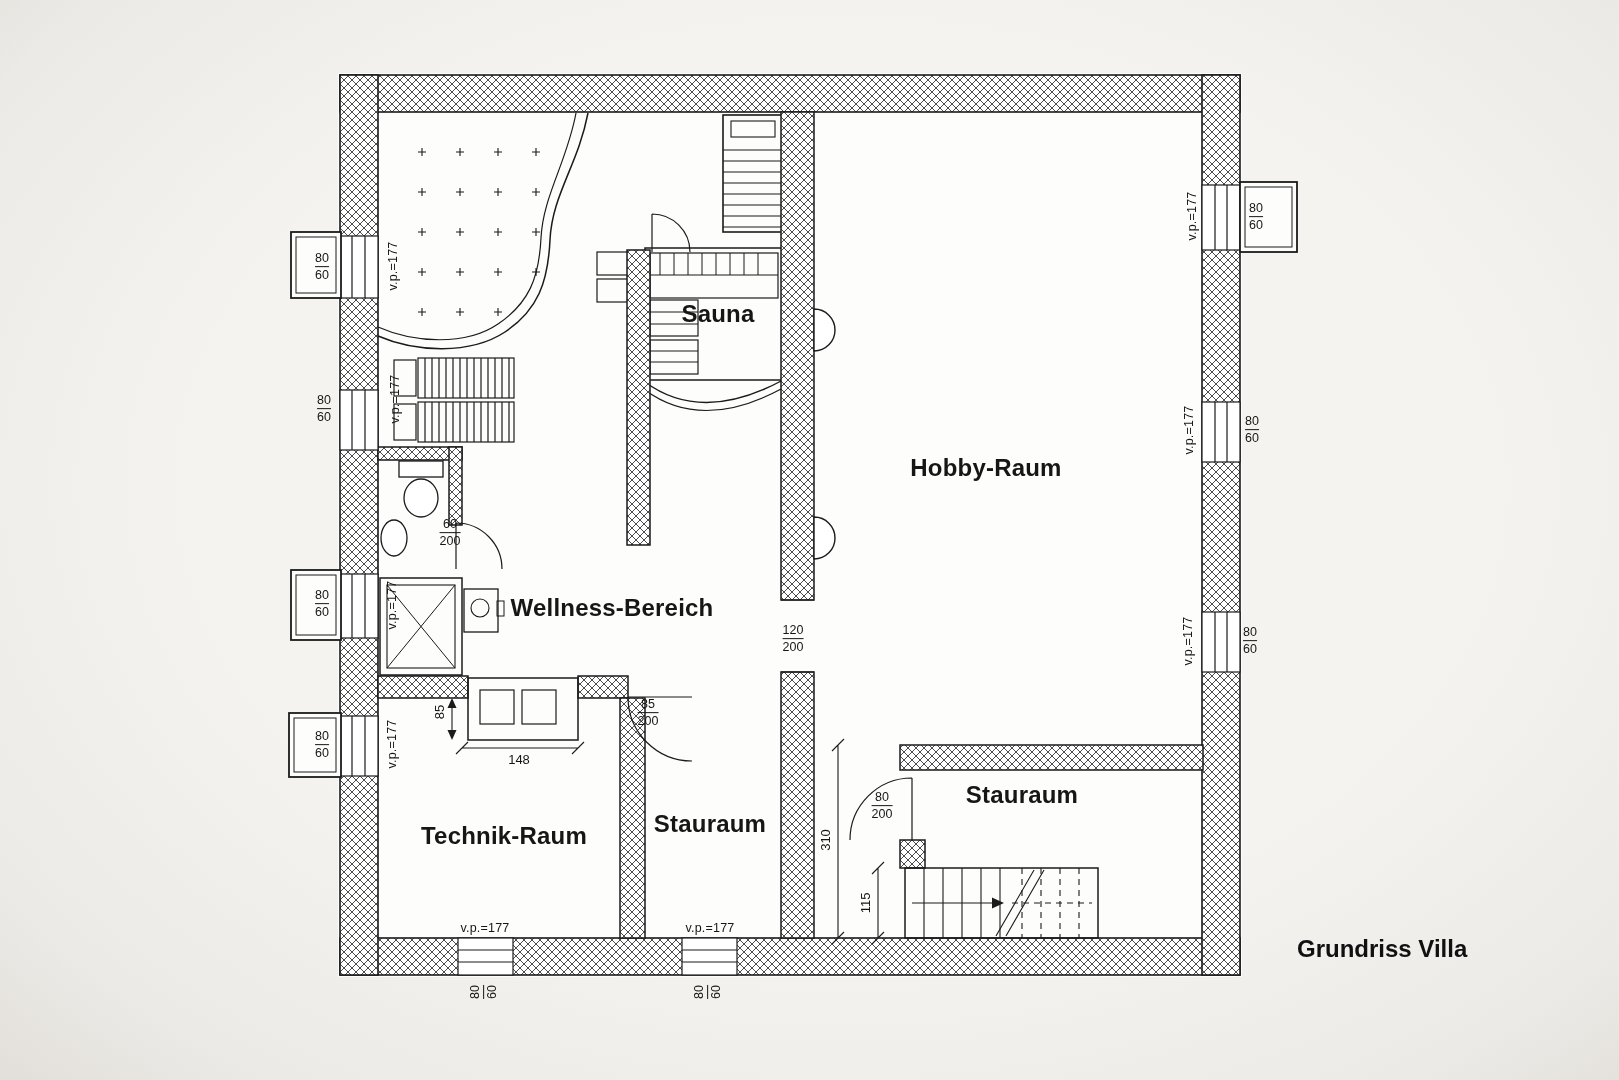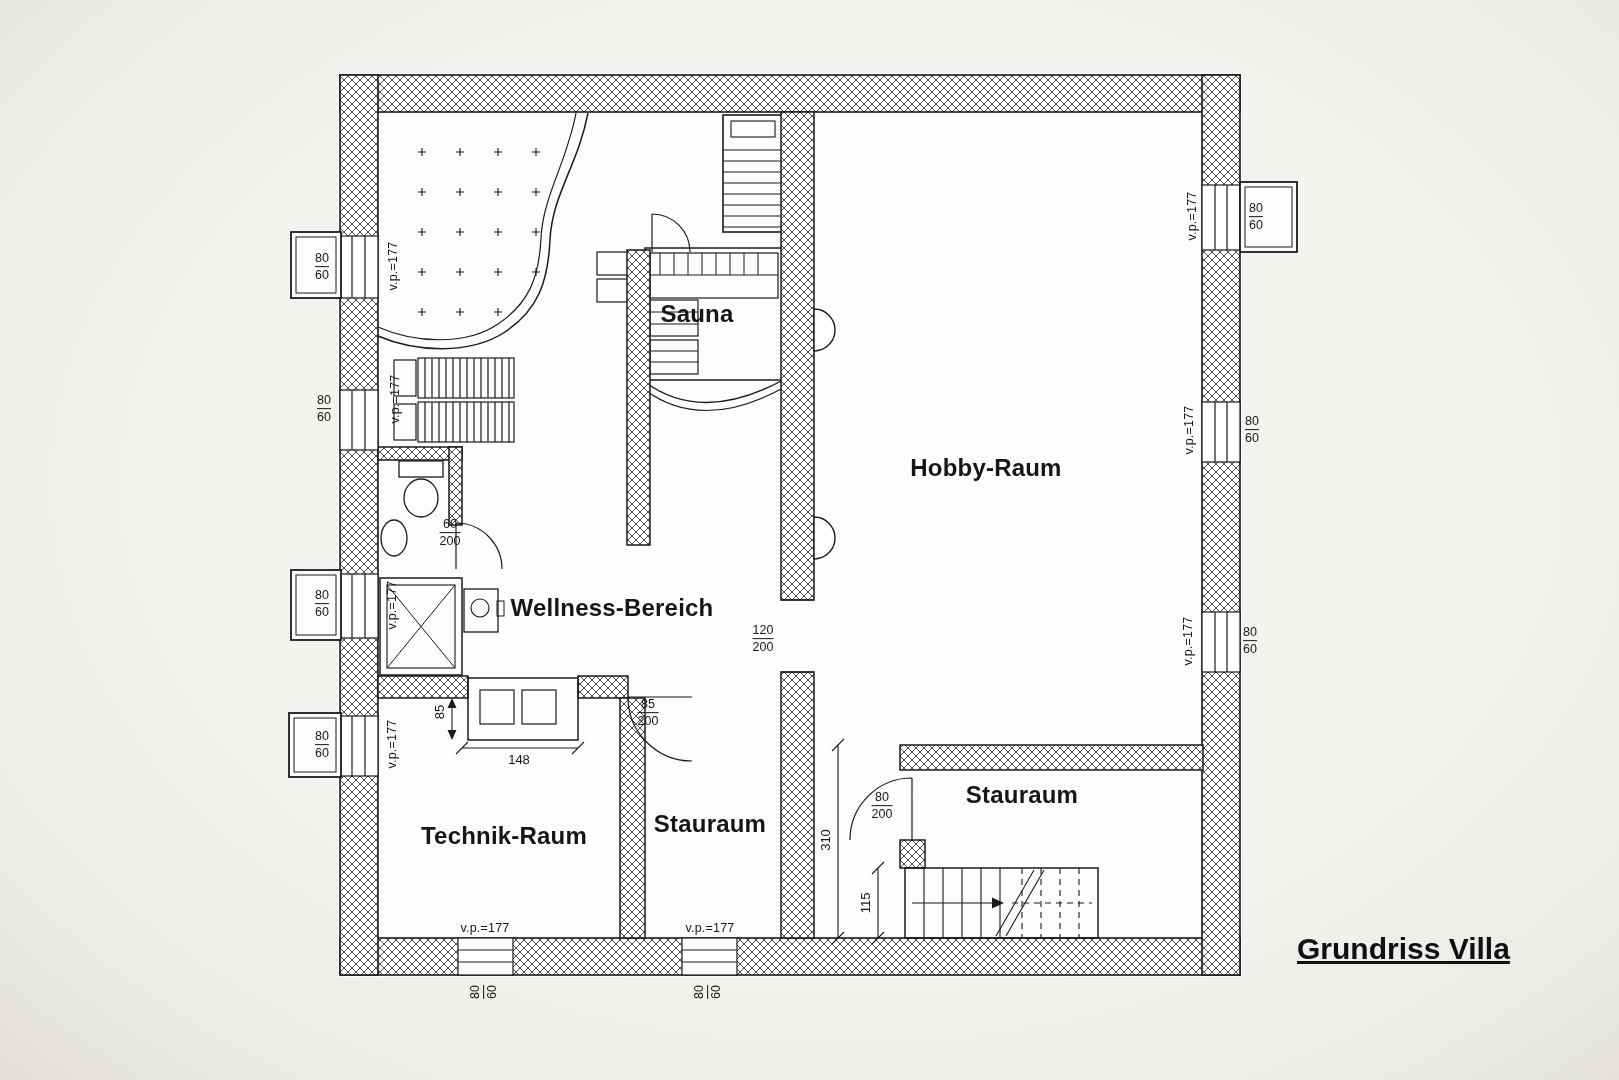--- a/index.html
+++ b/index.html
@@ -22,21 +22,21 @@
   .dim{font-size:13px;}
   .rot{transform:translate(-50%,-50%) rotate(-90deg);}
   .frac{
     position:absolute;transform:translate(-50%,-50%);
     display:flex;flex-direction:column;align-items:center;
     font-size:12.5px;line-height:1.15;color:#161616;
   }
   .frac.rot{transform:translate(-50%,-50%) rotate(-90deg);}
   .frac>.bar{align-self:stretch;height:0;border-top:1.3px solid #161616;margin:1px 0;}
   .title-block{
-    position:absolute;font-weight:bold;font-size:30px;line-height:36px;color:#101010;text-decoration:underline;
+    position:absolute;font-weight:bold;font-size:24px;line-height:36px;color:#101010;
   }
 </style>
 </head>
 <body>
 
 <div class="page">
 
 <svg width="1619" height="1080" viewBox="0 0 1619 1080">
   <defs>
     <pattern id="xh" width="8" height="8" patternUnits="userSpaceOnUse">
@@ -190,21 +190,21 @@
   <g stroke="#1b1b1b" fill="none" stroke-width="1.1">
     <path d="M838,745 L838,938 M832,751 L844,739 M832,944 L844,932"></path>
     <path d="M878,868 L878,938 M872,874 L884,862 M872,944 L884,932"></path>
     <path d="M462,748 L578,748 M456,754 L468,742 M572,754 L584,742"></path>
     <path d="M452,700 L452,738"></path>
     <polygon points="452,698 447.5,708 456.5,708" fill="#1b1b1b" stroke="none"></polygon>
     <polygon points="452,740 447.5,730 456.5,730" fill="#1b1b1b" stroke="none"></polygon>
   </g>
 </svg>
 
-<div class="lbl room" style="left:697px;top:314px">Sauna</div>
+<div class="lbl room" style="left:718px;top:314px">Sauna</div>
 <div class="lbl room" style="left:986px;top:468px">Hobby-Raum</div>
 <div class="lbl room" style="left:612px;top:608px">Wellness-Bereich</div>
 <div class="lbl room" style="left:504px;top:836px">Technik-Raum</div>
 <div class="lbl room" style="left:710px;top:824px">Stauraum</div>
 <div class="lbl room" style="left:1022px;top:795px">Stauraum</div>
 
 <div class="frac" style="left:322px;top:267px">
       <span>80</span>
       <span class="bar"></span>
       <span>60</span>
@@ -265,21 +265,21 @@
 <div class="frac" style="left:450px;top:533px">
       <span>60</span>
       <span class="bar"></span>
       <span>200</span>
     </div>
 <div class="frac" style="left:648px;top:713px">
       <span>85</span>
       <span class="bar"></span>
       <span>200</span>
     </div>
-<div class="frac" style="left:763px;top:639px">
+<div class="frac" style="left:793px;top:639px">
       <span>120</span>
       <span class="bar"></span>
       <span>200</span>
     </div>
 <div class="frac" style="left:882px;top:806px">
       <span>80</span>
       <span class="bar"></span>
       <span>200</span>
     </div>
 

